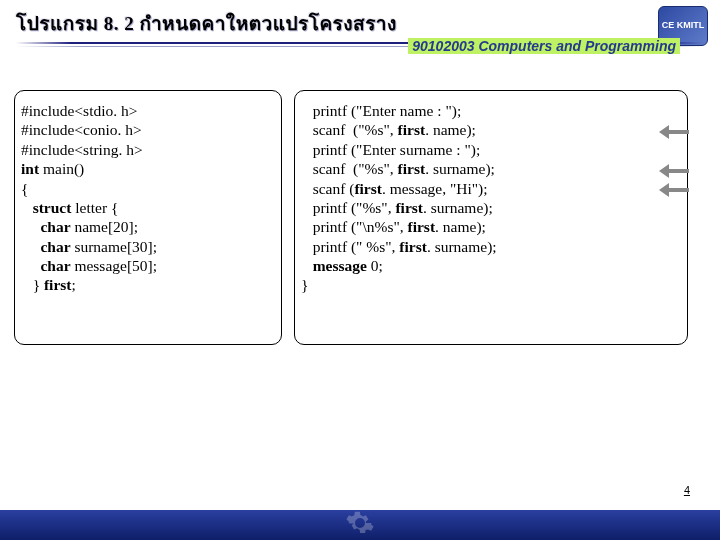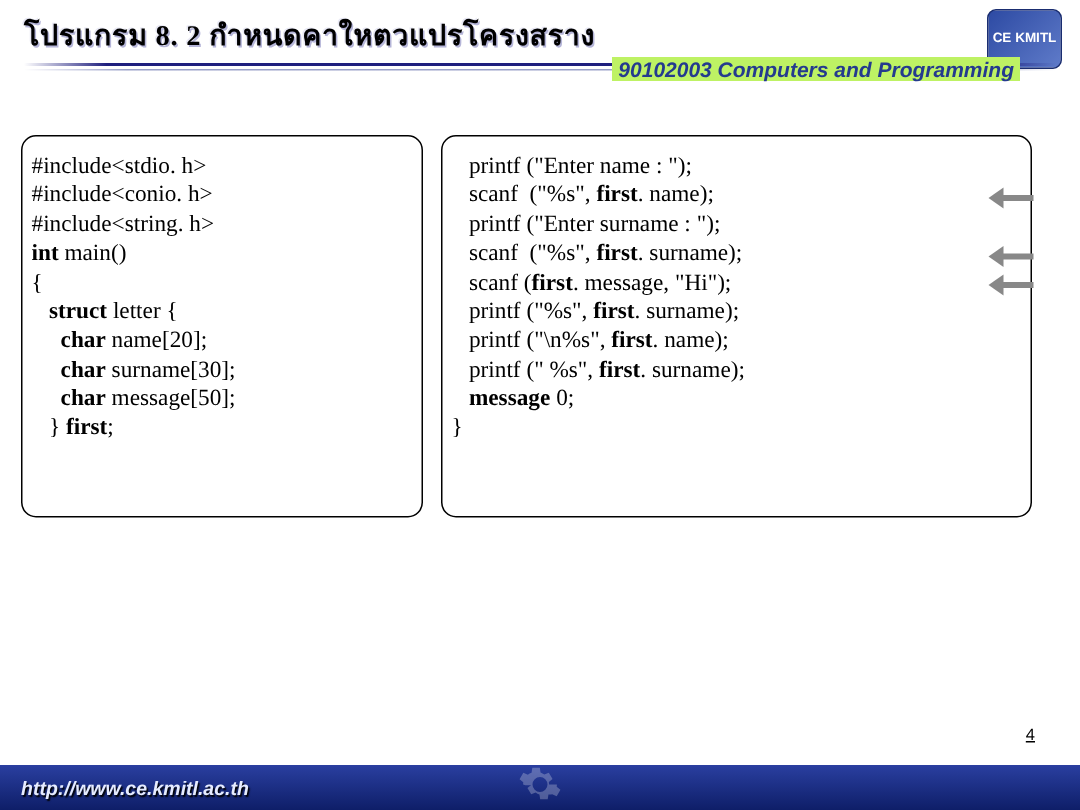--- a/index.html
+++ b/index.html
@@ -202,17 +202,16 @@
       <div class="arrow-row"><div class="arrow"></div></div>
       <div class="arrow-row"><div class="arrow"></div></div>
     </div>
   </div>
 
 </div>
 
 <div class="page-num">4</div>
 
 <div class="footer">
-  <div class="footer-left">http://www.ce.kmitl.ac.th</div>
   <svg class="footer-gear" viewBox="0 0 24 24" fill="#fff">
       <path d="M12 8a4 4 0 100 8 4 4 0 000-8zm9 4a7 7 0 01-.1 1.2l2 1.6-2 3.4-2.4-1a7 7 0 01-2 .1l-.4 2.6h-4l-.4-2.6a7 7 0 01-2-1.1l-2.4 1-2-3.4 2-1.6A7 7 0 013 12a7 7 0 01.1-1.2l-2-1.6 2-3.4 2.4 1a7 7 0 012-1.1L7.9 3h4l.4 2.6a7 7 0 012 1.1l2.4-1 2 3.4-2 1.6c.1.4.1.8.1 1.3z"></path>
     </svg>
 </div>
 
 </body></html>

